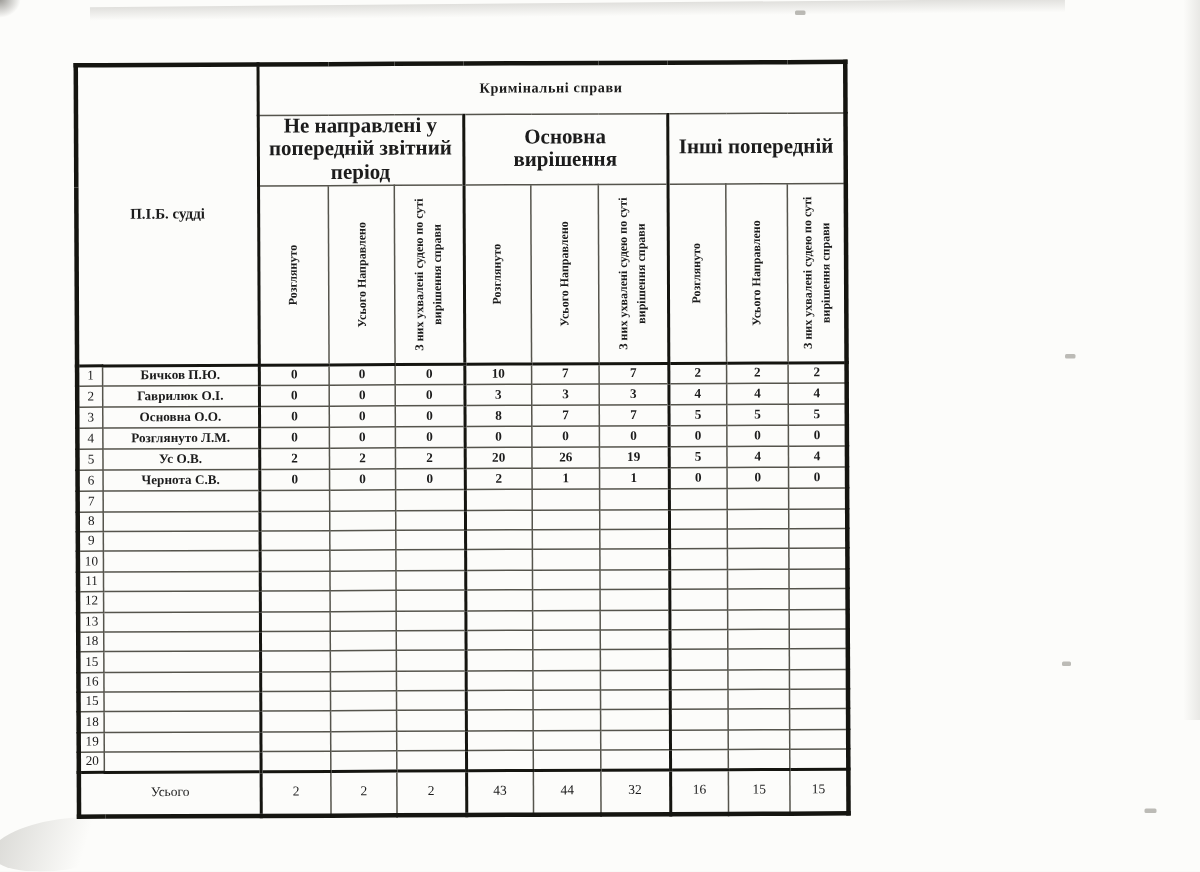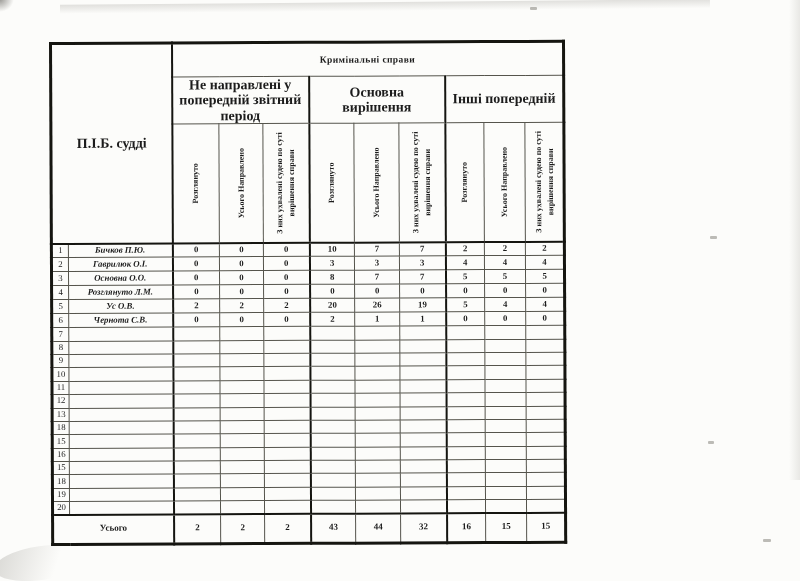--- a/index.html
+++ b/index.html
@@ -59,42 +59,42 @@
     overflow: hidden;
     text-align: center;
     vertical-align: middle;
     font-size: 9px;
     line-height: 1.1;
   }
   .hl { border-left: 2px solid #151510; }            
   th.name-head {
     border-right: 2px solid #151510;
     border-bottom: 2px solid #151510;
-    font-weight: bold; font-size: 14px;
+    font-weight: bold; font-size: 10px;
   }
   tr.r-title  { height: 34px; }
   tr.r-groups { height: 32px; }
   tr.r-sub    { height: 119px; }
   th.title  { font-weight: bold; font-size: 9.5px; letter-spacing: .4px; }
   th.group  { font-weight: bold; font-size: 14px; padding: 0 6px; }
   th.rot    { position: relative; border-bottom: 2px solid #151510; }
   .rot-in {
     position: absolute; left: 50%; top: 50%;
     width: 112px;
     transform: translate(-50%, -50%) rotate(-90deg);
     font-weight: bold; font-size: 8px; line-height: 1.45;
     text-align: center; white-space: normal;
   }
   tbody tr { height: 14px; }
   tbody tr.empty { height: 13.4px; }
   td.num  { font-weight: normal; font-size: 8.8px; }
-  td.name { font-weight: bold; font-size: 8.8px; font-style: italic; }
+  td.name { font-weight: bold; font-size: 8.8px; }
   td.val  { font-weight: bold; font-size: 8.8px; }
   tfoot tr { height: 29px; }
-  tfoot td { border-top: 2px solid #151510; font-weight: bold; font-size: 9px; }
+  tfoot td { border-top: 2px solid #151510; font-weight: normal; font-size: 9px; }
 </style>
 </head>
 <body>
 
 <div class="paper"></div>
 
 <div class="artifact a-top-edge"></div>
 <div class="artifact a-corner-tl"></div>
 <div class="artifact a-right-band"></div>
 <div class="artifact a-bottom-left"></div>

